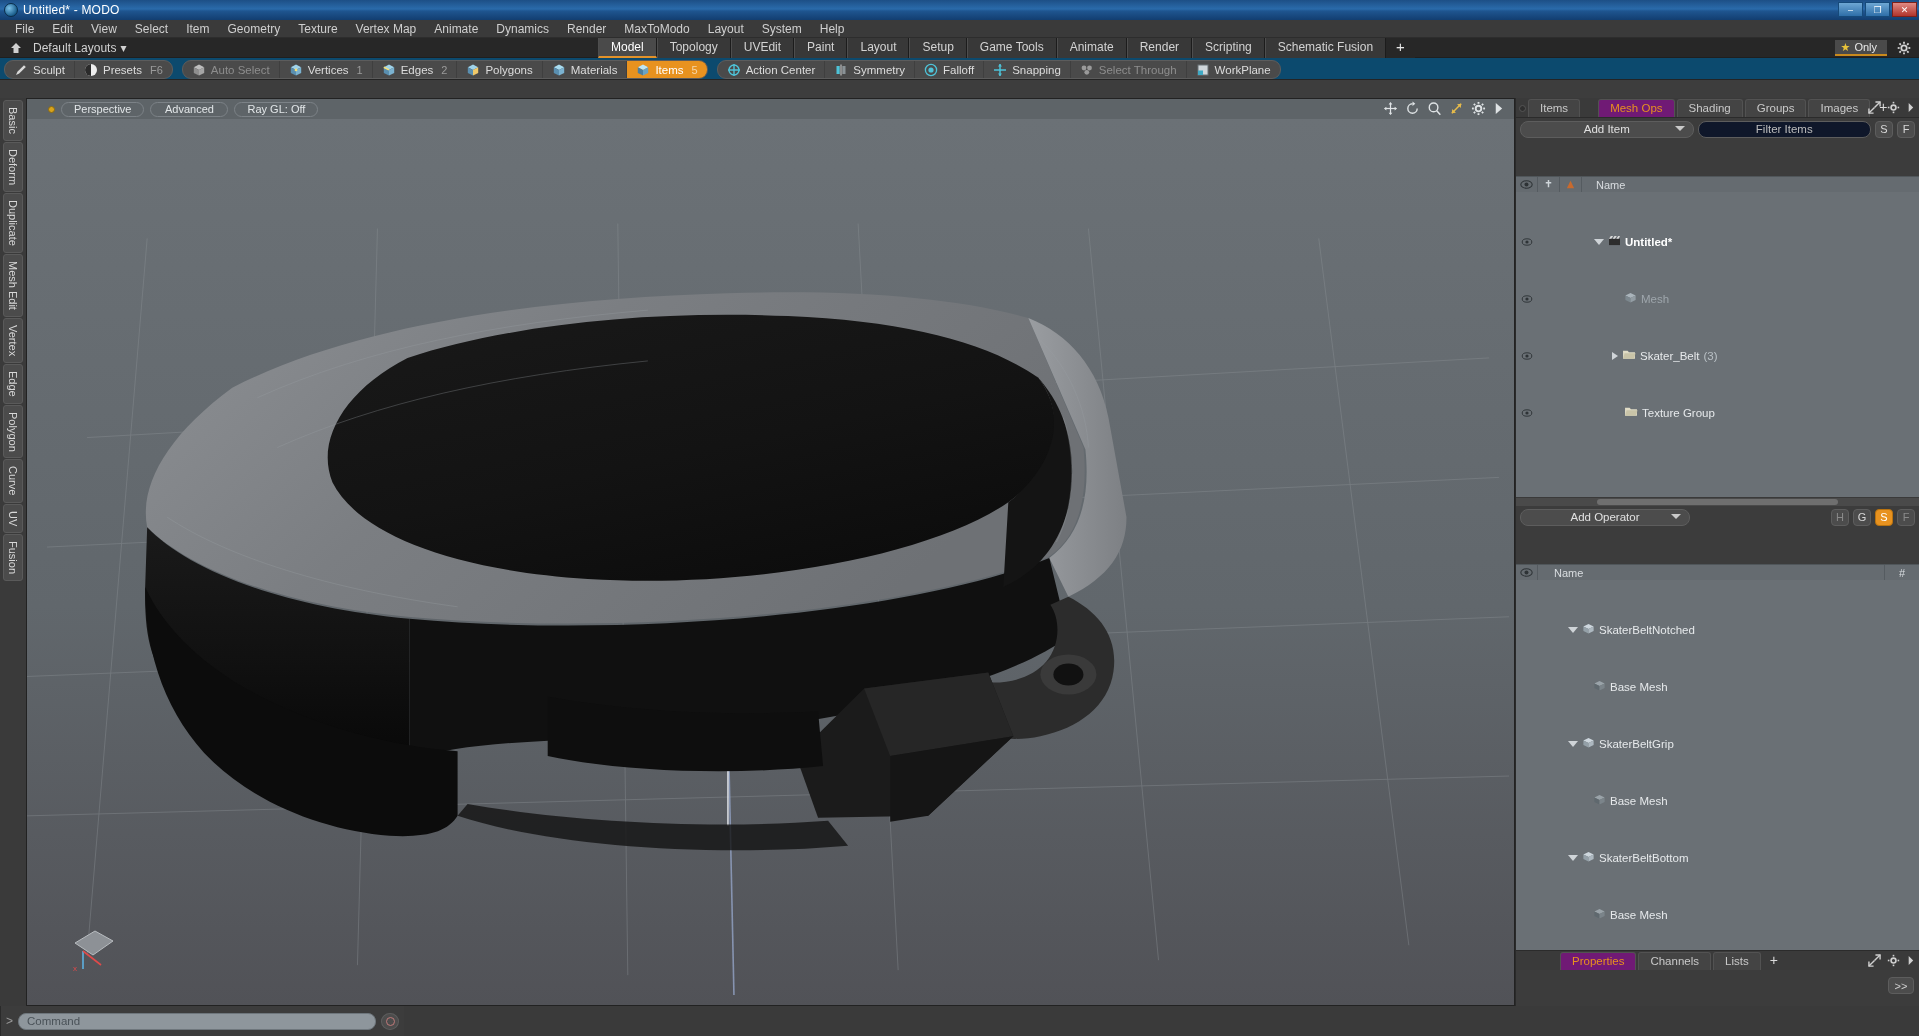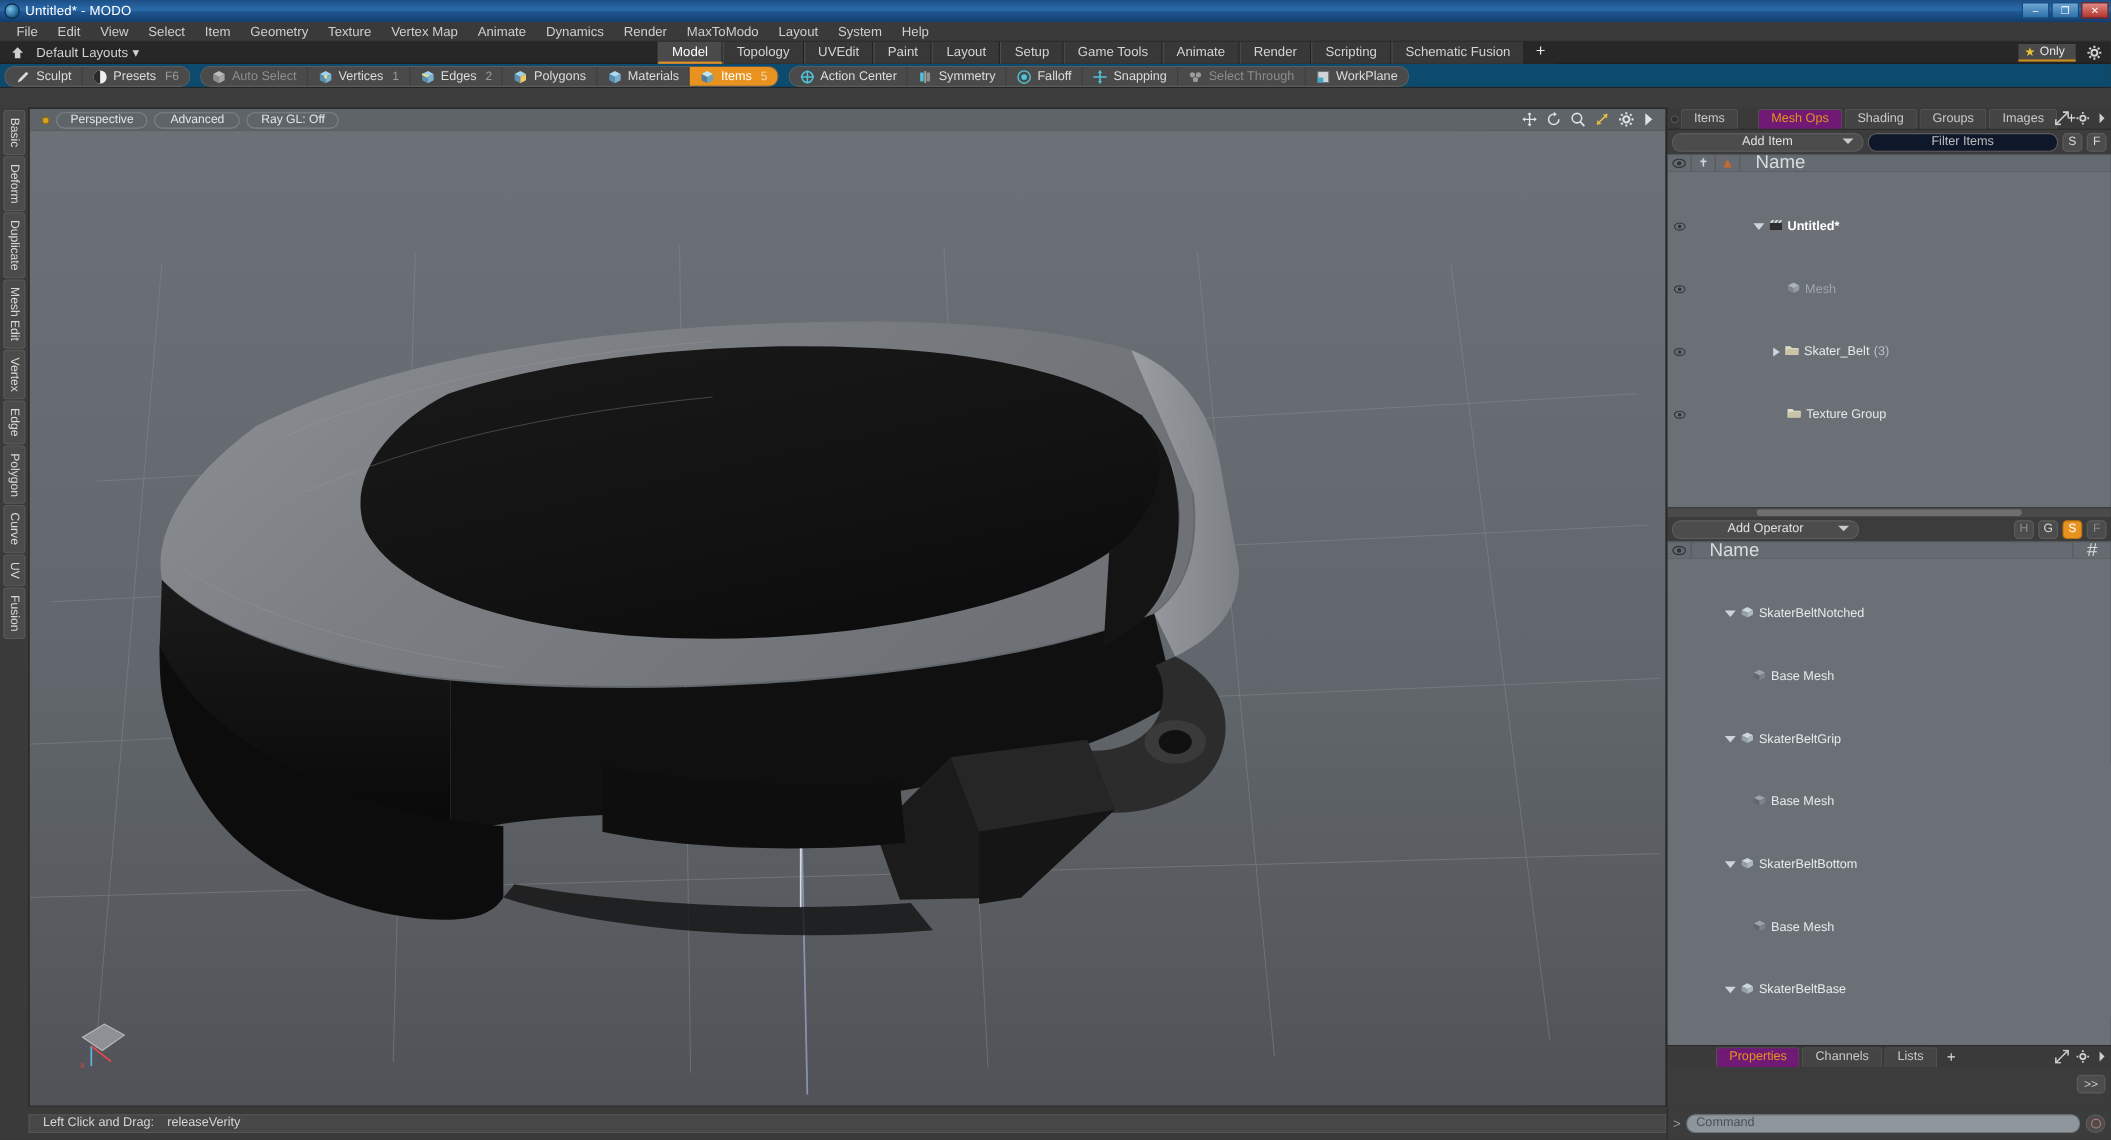--- a/index.html
+++ b/index.html
@@ -88,21 +88,21 @@
   .vtab{
     writing-mode:vertical-rl; text-orientation:mixed;
     background:#4b4b4b; border:1px solid #5a5a5a; color:#d8d8d8;
     font-size:11px; padding:6px 2px; margin-bottom:1px; width:20px;
     display:flex; align-items:center; justify-content:center;
     border-radius:3px;
   }
 
   
   .vpwrap{ flex:1; position:relative; background:#2b2b2b; border:1px solid #222; }
-  .vphdr{ height:20px; background:#5e6468; display:flex; align-items:center; padding-left:11px; gap:6px; position:relative;}
+  .vphdr{ height:20px; background:#5e6468; display:flex; align-items:center; padding-left:21px; gap:6px; position:relative;}
   .vp-dot{ width:7px;height:7px;border-radius:50%;background:#d8a31c; border:1px solid #8a6a10;}
   .vp-pill{
     height:15px; min-width:78px; padding:0 12px; border:1px solid #7c8287; border-radius:8px;
     color:#e2e6e8; font-size:11px; display:flex;align-items:center;justify-content:center;
     background:#5e6468;
   }
   .vp-icons{ position:absolute; right:6px; top:2px; display:flex; gap:7px; align-items:center;}
   .vp-icons .vi{ width:15px;height:15px; }
 
   .viewport{ position:absolute; top:20px; left:0; right:0; bottom:0; overflow:hidden;
@@ -142,22 +142,22 @@
     color:#bdbdbd; font-size:11.5px; display:flex; align-items:center; justify-content:center;
   }
   .sq{
     width:18px;height:17px; background:#4c4c4c;border:1px solid #5d5d5d;border-radius:4px;
     color:#d8d8d8;font-size:11px;display:flex;align-items:center;justify-content:center;
   }
   .sq.on{ background:#e8921f;color:#fff;border-color:#b8720f;}
   .sq.off{ color:#8a8a8a; }
 
   .listhdr{
-    height:16px; background:#656b70; display:flex; align-items:flex-end; font-size:17px;
-    color:#d9dde0; border-top:1px solid #50565a;
+    height:16px; background:#656b70; display:flex; align-items:center; font-size:11px;
+    color:#d9dde0; border-top:1px solid #50565a;margin-top:36px;
   }
   .listhdr .c{ border-right:1px solid #555b60; height:16px; display:flex;align-items:center;justify-content:center;}
   .listbody{ background:#6a7075; flex:1; position:relative; overflow:hidden; }
   .lrow{ height:15px; display:flex; align-items:center; font-size:11.5px; color:#e6e9eb;margin-top:42px; }
   .lrow .eye{ width:22px; display:flex; align-items:center; justify-content:center; }
   .lrow .c2{ width:22px; } .lrow .c3{ width:22px; }
   .lrow .nm{ flex:1; display:flex; align-items:center; gap:4px; }
   .lrow.dim .nm{ color:#9ea6ac; }
   .lrow .bold{ font-weight:bold; color:#ffffff; }
   .lrow .cnt{ color:#b9c0c5; }
@@ -910,24 +910,20 @@
         </span>
       </div>
     </div>
     <div class="propempty">
       <div class="chev">&gt;&gt;</div>
     </div>
   </div>
 </div>
 
 <div class="bottom">
-  <div class="statusbar">
-    <span>Left Click and Drag:</span>
-    <span>releaseVerity</span>
-  </div>
   <div class="cmdwrap">
     <span class="cmdprompt">&gt;</span>
     <div class="cmdfield">Command</div>
     <div class="cmdrec">
         <i></i>
       </div>
   </div>
 </div>
 
 </body></html>

